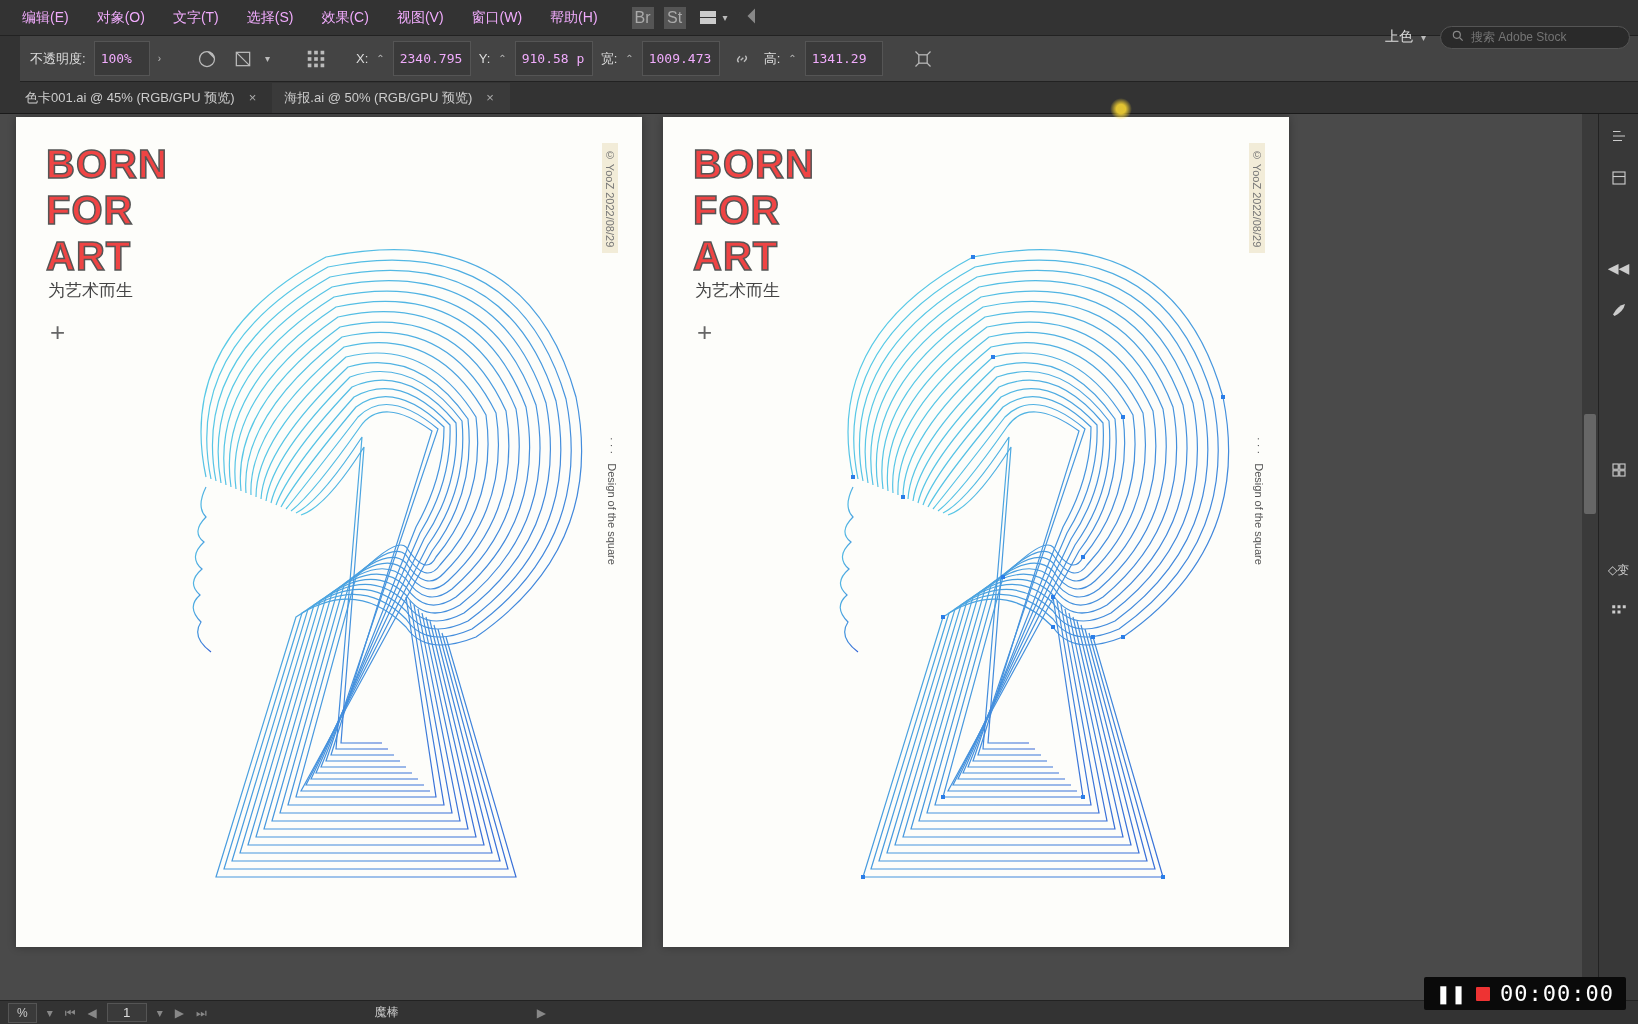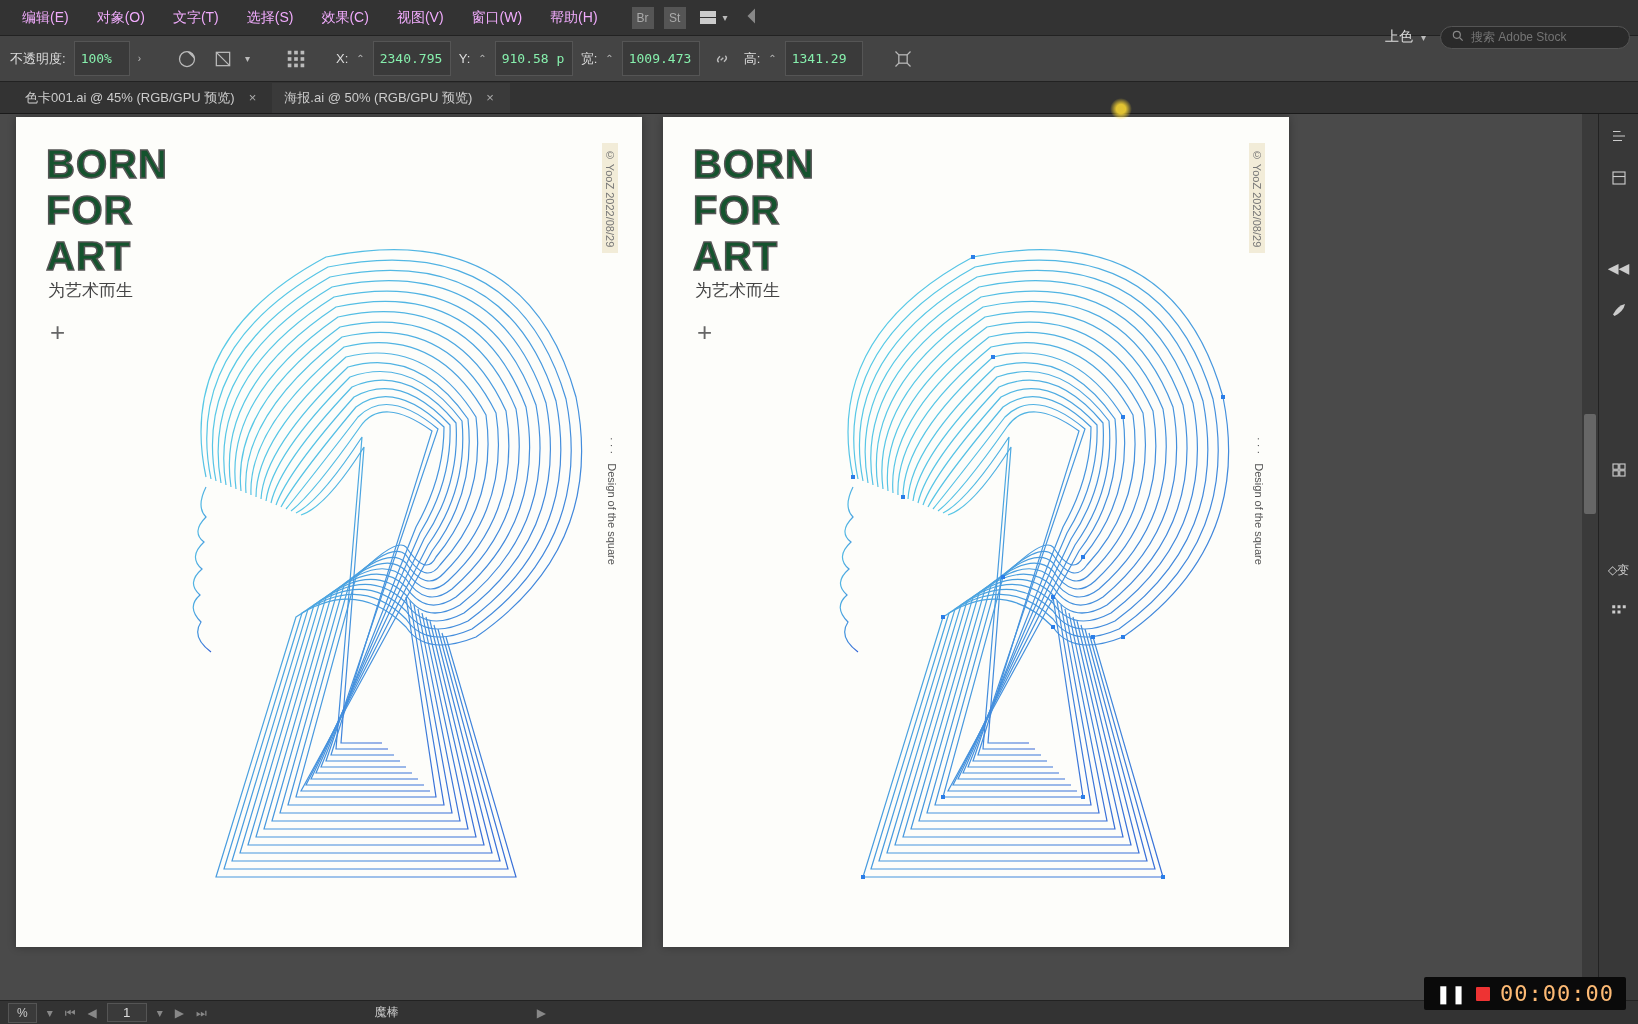--- a/index.html
+++ b/index.html
@@ -57,45 +57,46 @@
       color: #888;
       font-size: 12px;
       outline: none;
       width: 150px;
     }
     .icon-box {
       width: 22px; height: 22px;
       background: #555;
       display: inline-flex;
       align-items: center; justify-content: center;
-      font-size: 12px; color: #aaa;
+      font-size: 16px; color: #aaa;
     }
     .panel-row {
       width: 16px; height: 6px;
       background: #ccc;
       display: inline-block;
       margin-right: 1px;
     }
     .control-bar {
       height: 46px;
       background: #444444;
       display: flex;
       align-items: center;
       padding: 0 10px;
       gap: 8px;
       border-bottom: 1px solid #222;
+      margin-left: 20px;
     }
     .ctrl-label {
       color: #ddd;
       font-size: 13px;
     }
     .ctrl-input {
       background: #3a3a3a;
       border: 1px solid #555;
-      color: #86efac;
+      color: #f0abfc;
       padding: 9px 6px;
       font-size: 13px;
       font-family: monospace;
       width: 78px;
     }
     .ctrl-input.opacity { width: 56px; }
     .ctrl-icon {
       width: 28px; height: 28px;
       display: inline-flex;
       align-items: center; justify-content: center;
@@ -158,21 +159,21 @@
       height: 830px;
     }
     .poster-title {
       position: absolute;
       left: 30px;
       top: 24px;
       font-family: "Arial Black", sans-serif;
       font-weight: 900;
       font-size: 40px;
       line-height: 1.15;
-      color: #14532d;
+      color: #ef4444;
       -webkit-text-stroke: 1.5px #555;
       letter-spacing: 1px;
     }
     .poster-subtitle {
       position: absolute;
       left: 32px;
       top: 162px;
       font-size: 17px;
       color: #444;
     }
@@ -287,21 +288,21 @@
       font-size: 18px;
     }
     .timer-rec {
       width: 14px; height: 14px;
       background: #e33;
       border-radius: 1px;
     }
     .timer-text {
       font-family: "DS-Digital", monospace;
       font-size: 22px;
-      color: #fdba74;
+      color: #ffffff;
       letter-spacing: 1px;
     }
     .cursor-highlight {
       position: absolute;
       left: 1110px;
       top: 98px;
       width: 22px;
       height: 22px;
       background: radial-gradient(circle, rgba(255,220,50,0.85) 30%, rgba(255,220,50,0) 70%);
       border-radius: 50%;

